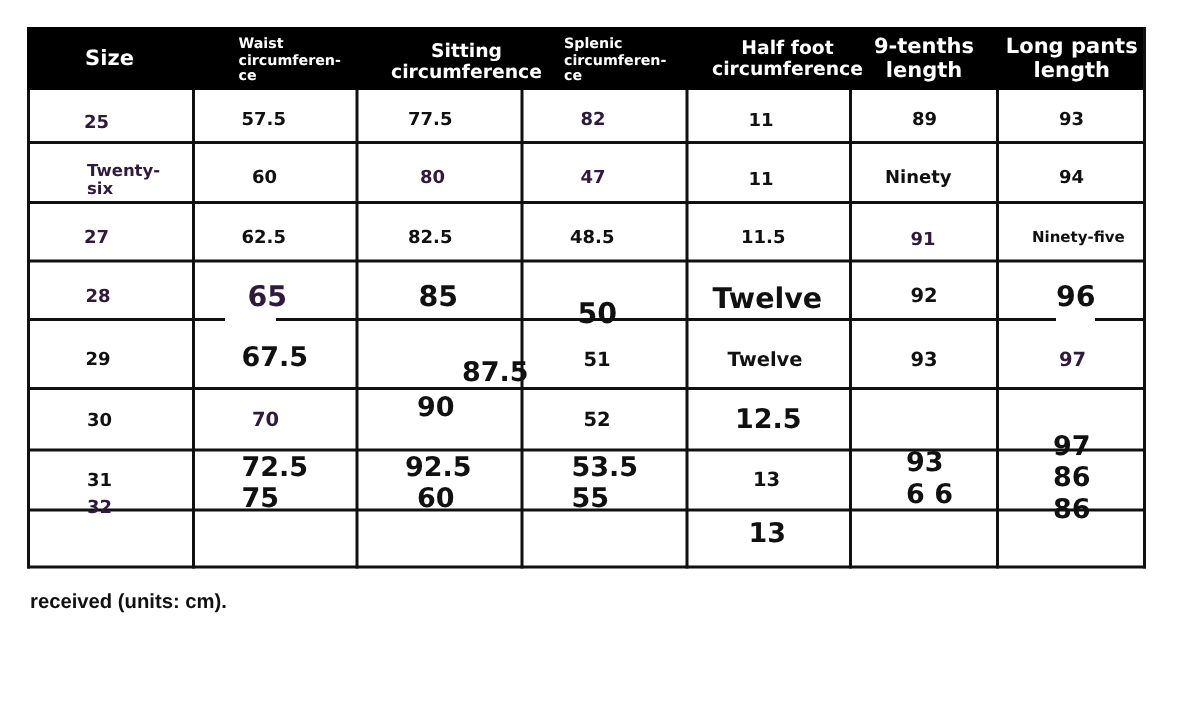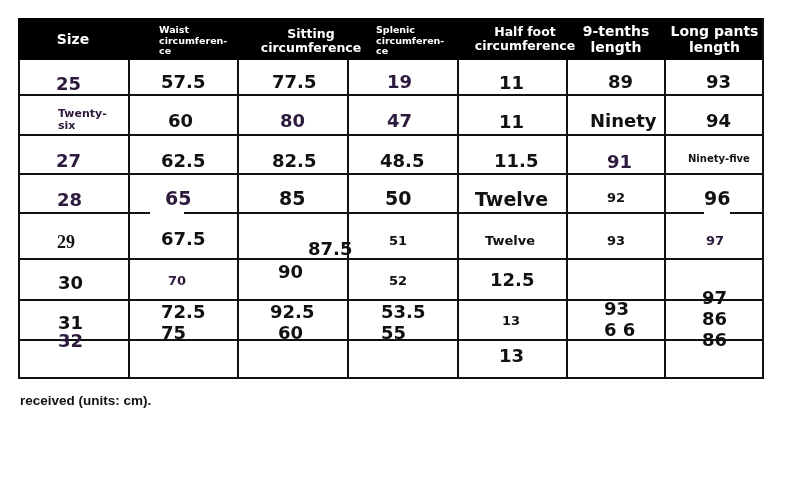--- a/index.html
+++ b/index.html
@@ -13,21 +13,21 @@
   .hcell.small { font-size:9.5px; justify-content:flex-start; text-align:left; font-weight:bold; }
   .hcell.med { font-size:12.5px;margin-left:16px; }
   .hcell.big { font-size:14px; }
   .vline { position:absolute; background:#111; width:2px; }
   .hline { position:absolute; background:#111; height:2px; }
   .cell { position:absolute; font-weight:bold; white-space:nowrap; line-height:1; }
   .purple { color:#2d1a3d; }
   .s10 { font-size:10px; }
   .s11 { font-size:11px; }
   .s13 { font-size:13px; }
-  .s14 { font-size:18px; }
+  .s14 { font-size:12px; }
   .s18 { font-size:18px; }
   .s19 { font-size:19px; }
   .gap { position:absolute; background:#fff; height:4px; }
   .note { position:absolute; left:20px; top:392px; width:760px; font-size:13.5px;
           font-weight:bold; line-height:17px; font-family:"Liberation Sans", sans-serif; color:#111; }
 </style>
 </head>
 <body>
 
 <div class="table">
@@ -90,21 +90,21 @@
   <div class="hline" style="left:0;top:281px;width:746px;"></div>
   <div class="hline" style="left:0;top:321px;width:746px;"></div>
   <div class="hline" style="left:0;top:359px;width:746px;"></div>
 
   <div class="gap" style="left:132px;top:193px;width:34px;"></div>
   <div class="gap" style="left:686px;top:193px;width:26px;"></div>
 
   <div class="cell s14 purple" style="left:38px;top:57px;">25</div>
   <div class="cell s14" style="left:143px;top:55px;text-align:right;">57.5</div>
   <div class="cell s14" style="left:254px;top:55px;">77.5</div>
-  <div class="cell s14 purple" style="left:369px;top:55px;">19</div>
+  <div class="cell s14 purple" style="left:369px;top:55px;">82</div>
   <div class="cell s14" style="left:481px;top:56px;">11</div>
   <div class="cell s14" style="left:590px;top:55px;">89</div>
   <div class="cell s14" style="left:688px;top:55px;">93</div>
 
   <div class="cell s11 purple" style="left:40px;top:90px;line-height:12px;">
     <div>Twenty-</div>
     <div>six</div>
   </div>
   <div class="cell s14" style="left:150px;top:94px;">60</div>
   <div class="cell s14 purple" style="left:262px;top:94px;">80</div>
@@ -117,26 +117,26 @@
   <div class="cell s14" style="left:143px;top:134px;">62.5</div>
   <div class="cell s14" style="left:254px;top:134px;">82.5</div>
   <div class="cell s14" style="left:362px;top:134px;">48.5</div>
   <div class="cell s14" style="left:476px;top:134px;">11.5</div>
   <div class="cell s14 purple" style="left:589px;top:135px;">91</div>
   <div class="cell s10" style="left:670px;top:136px;">Ninety-five</div>
 
   <div class="cell s14 purple" style="left:39px;top:173px;">28</div>
   <div class="cell s19 purple" style="left:147px;top:171px;">65</div>
   <div class="cell s19" style="left:261px;top:171px;">85</div>
-  <div class="cell s19" style="left:367px;top:171px;">50</div>
+  <div class="cell s19" style="left:367px;top:182px;">50</div>
   <div class="cell s19" style="left:457px;top:172px;">Twelve</div>
   <div class="cell s13" style="left:589px;top:173px;">92</div>
   <div class="cell s19" style="left:686px;top:171px;">96</div>
 
-  <div class="cell s14" style="left:39px;top:215px;font-family:Liberation Serif, serif;">29</div>
+  <div class="cell s14" style="left:39px;top:215px;">29</div>
   <div class="cell s18" style="left:143px;top:212px;">67.5</div>
   <div class="cell s18" style="left:250px;top:222px;margin-left:40px;">87.5</div>
   <div class="cell s13" style="left:371px;top:216px;">51</div>
   <div class="cell s13" style="left:467px;top:216px;">Twelve</div>
   <div class="cell s13" style="left:589px;top:216px;">93</div>
   <div class="cell s13 purple" style="left:688px;top:216px;">97</div>
 
   <div class="cell s14" style="left:40px;top:256px;">30</div>
   <div class="cell s13 purple" style="left:150px;top:256px;">70</div>
   <div class="cell s18" style="left:260px;top:245px;">90</div>

